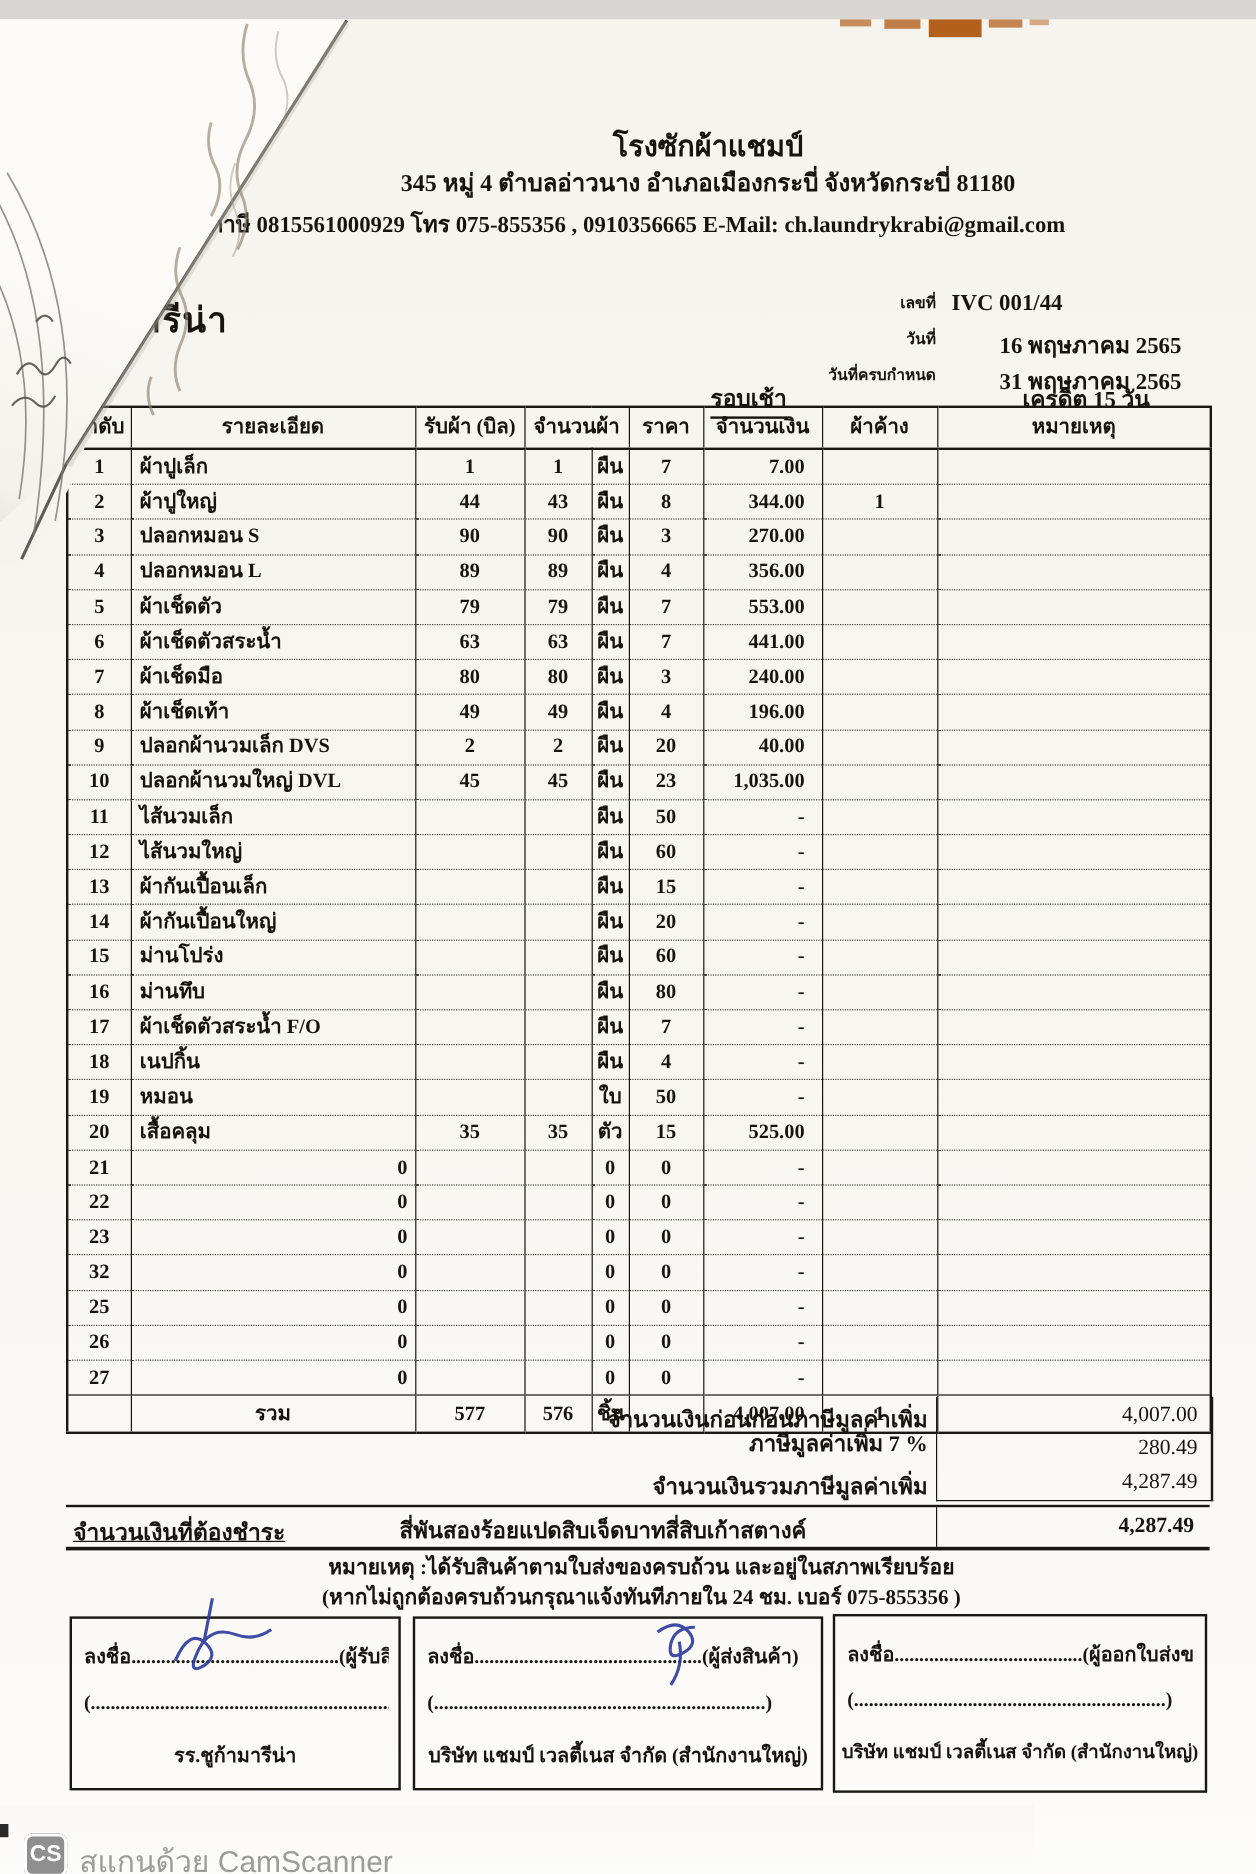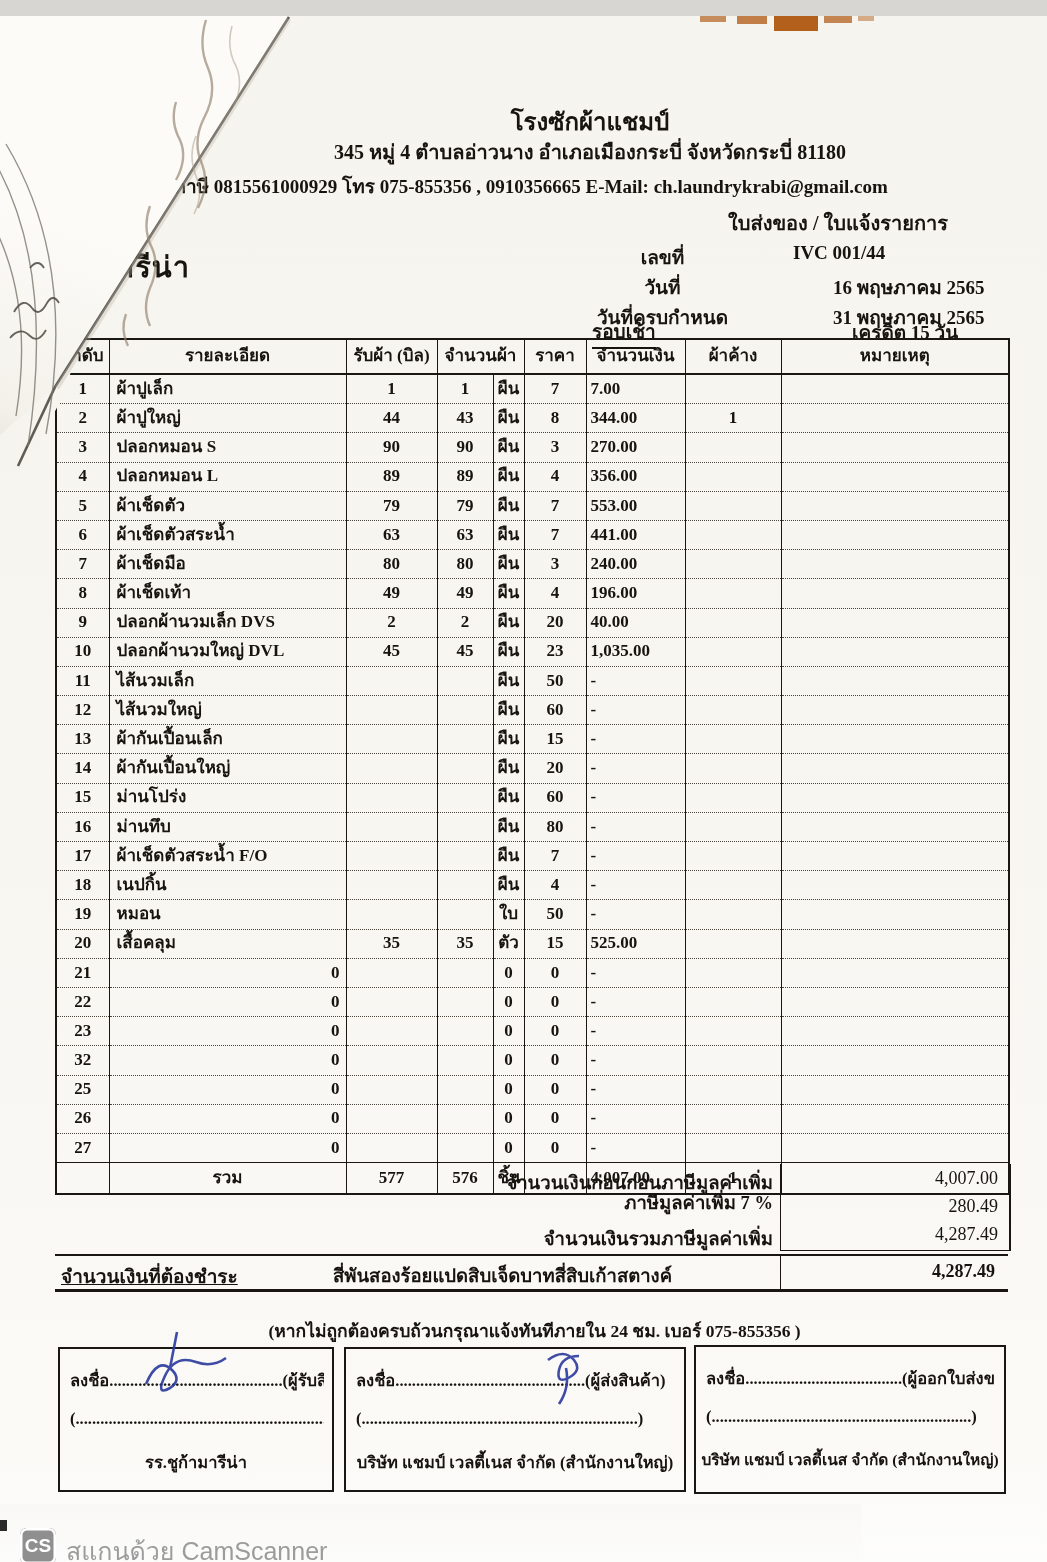--- a/index.html
+++ b/index.html
@@ -8,35 +8,35 @@
         font-family:"Liberation Serif","DejaVu Serif",serif;color:#17140f;}
   .abs{position:absolute;}
   .b{font-weight:bold;}
   .ctr{text-align:center;}
 
   
   #company{left:250px;top:86px;width:680px;font-size:24px;}
   #address{left:200px;top:120px;width:780px;font-size:20px;}
   #contact{left:133px;top:155px;width:830px;font-size:19px;}
   #doctype{left:728px;top:191px;font-size:20px;}
-  .mlabel{left:545px;width:235px;text-align:center;font-size:19px;}
+  .mlabel{left:545px;width:235px;text-align:right;font-size:13px;}
   .mvalue{font-size:19px;}
   #round{left:592px;top:300px;font-size:19px;border-bottom:2px solid #17140f;padding-bottom:1px;}
   #credit{left:852px;top:301px;font-size:19px;}
   #custfrag{left:118px;top:228px;font-size:29px;letter-spacing:1px;}
 
   
   #invtable{position:absolute;left:55px;top:322px;width:953px;border-collapse:collapse;table-layout:fixed;}
   #invtable td,#invtable th{border-left:1.3px solid #1a1712;border-right:1.3px solid #1a1712;
       padding:0 4px;font-size:17px;line-height:1.1;overflow:hidden;white-space:nowrap;}
   #invtable{border:2.2px solid #1a1712;}
   #invtable thead th{border-bottom:2px solid #1a1712;border-top:2.2px solid #1a1712;height:33px;font-size:17px;}
   #invtable tbody td{height:28.2px;border-bottom:1.2px dotted #4a463e;}
   #invtable .num{text-align:center;}
-  #invtable .amt{text-align:left;padding-right:14px;}
+  #invtable .amt{text-align:right;padding-right:14px;}
   #invtable .desc{text-align:left;padding-left:7px;}
   #invtable .z0{text-align:right;padding-right:6px;}
   #invtable tfoot td{height:30px;border-top:1.6px solid #1a1712;border-bottom:2.2px solid #1a1712;font-weight:bold;}
 
   
   .sumlabel{left:300px;width:473px;text-align:right;font-size:18.5px;}
   .sumvalue{left:782px;width:216px;text-align:right;padding-right:8px;font-size:18px;}
   #vatbox{left:780px;top:1148px;width:228px;height:86px;border-left:1.6px solid #1a1712;
           border-right:2.2px solid #1a1712;border-bottom:1.6px solid #1a1712;}
   #amountrow{left:55px;top:1238px;width:953px;height:33px;border-top:2.2px solid #1a1712;border-bottom:3px solid #1a1712;}
@@ -85,21 +85,20 @@
 
   <div class="abs ofrag" style="left:700px;width:26px;height:6px;opacity:.7;"></div>
   <div class="abs ofrag" style="left:737px;width:30px;height:8px;opacity:.8;"></div>
   <div class="abs ofrag" style="left:774px;width:44px;height:15px;"></div>
   <div class="abs ofrag" style="left:824px;width:28px;height:7px;opacity:.75;"></div>
   <div class="abs ofrag" style="left:858px;width:16px;height:5px;opacity:.5;"></div>
 
   <div class="abs b ctr" id="company">โรงซักผ้าแชมป์</div>
   <div class="abs b ctr" id="address">345 หมู่ 4 ตำบลอ่าวนาง อำเภอเมืองกระบี่ จังหวัดกระบี่ 81180</div>
   <div class="abs b" id="contact">ผู้เสียภาษี 0815561000929 โทร 075-855356 , 0910356665 E-Mail: ch.laundrykrabi@gmail.com</div>
-  <div class="abs b" id="doctype">ใบส่งของ / ใบแจ้งรายการ</div>
 
   <div class="abs b" id="custfrag">ารีน่า</div>
 
   <div class="abs b mlabel" style="top:226px;">เลขที่</div>
   <div class="abs b mvalue" style="left:793px;top:226px;">IVC 001/44</div>
   <div class="abs b mlabel" style="top:256px;">วันที่</div>
   <div class="abs b mvalue" style="left:833px;top:256px;">16 พฤษภาคม 2565</div>
   <div class="abs b mlabel" style="top:286px;">วันที่ครบกำหนด</div>
   <div class="abs b mvalue" style="left:833px;top:286px;font-family:Liberation Serif, serif;">31 พฤษภาคม 2565</div>
   <div class="abs b" id="round">รอบเช้า</div>
@@ -451,20 +450,21 @@
   <div class="abs b sumlabel" style="top:1208px;">จำนวนเงินรวมภาษีมูลค่าเพิ่ม</div>
   <div class="abs sumvalue" style="top:1208px;">4,287.49</div>
 
   <div class="abs" id="amountrow">
     <div class="vline"></div>
     <div class="abs b" id="duelabel">จำนวนเงินที่ต้องชำระ</div>
     <div class="abs b" id="words">สี่พันสองร้อยแปดสิบเจ็ดบาทสี่สิบเก้าสตางค์</div>
     <div class="abs b" id="dueval">4,287.49</div>
   </div>
 
+  <div class="abs b noteline" style="top:1276px;">หมายเหตุ :ได้รับสินค้าตามใบส่งของครบถ้วน และอยู่ในสภาพเรียบร้อย</div>
   <div class="abs b noteline" style="top:1301px;">(หากไม่ถูกต้องครบถ้วนกรุณาแจ้งทันทีภายใน 24 ชม. เบอร์ 075-855356 )</div>
 
   <div class="abs sigbox" id="sig1">
     <div class="sigline1 b">ลงชื่อ..........................................(ผู้รับสินค้า)</div>
     <div class="sigline2 b">(...............................................................)</div>
     <div class="signame b">รร.ชูก้ามารีน่า</div>
   </div>
   <div class="abs sigbox" id="sig2">
     <div class="sigline1 b">ลงชื่อ..............................................(ผู้ส่งสินค้า)</div>
     <div class="sigline2 b">(...................................................................)</div>

